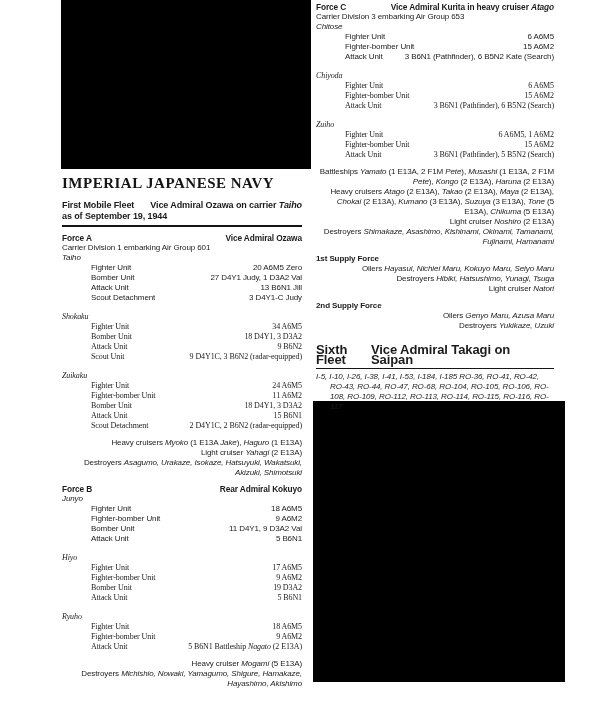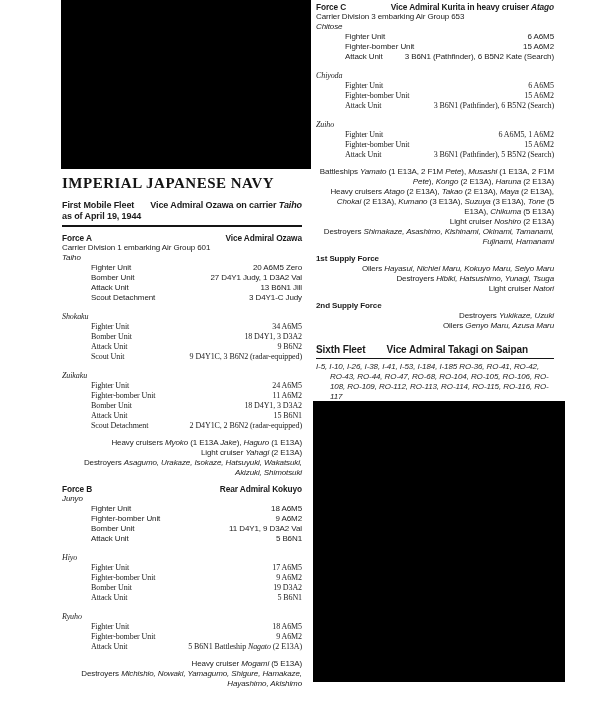--- a/index.html
+++ b/index.html
@@ -30,21 +30,21 @@
   .ship { margin-top:9px;font-family:Liberation Serif, serif; }
   .ship-name { font-style:italic; }
   .urow { display:flex; justify-content:space-between; padding-left:13px; }
   .ul { white-space:nowrap;padding-left:16px; }
   .uv { white-space:nowrap; }
   .notes { margin-top:7px; }
   .note { margin:0; padding-left:13px; text-indent:-13px;text-align:right; }
   .sect { margin-top:7px; }
   .sect-head { font-weight:bold; }
   .sixth { margin-top:14px; }
-  .sixth-head { display:flex; font-weight:bold; font-size:10px;
+  .sixth-head { display:flex; font-weight:bold; font-size:13px;
     border-bottom:1.6px solid #151515; padding-bottom:3px; }
   .sixth-cmd { margin-left:auto; margin-right:26px; }
   .subs { margin:3px 0 0 0; padding-left:14px; text-indent:-14px; font-style:italic; }
   i { font-style:italic; }
 </style>
 </head>
 <body>
 
 <div class="page">
 
@@ -52,21 +52,21 @@
   <div class="photo photo-bottom"></div>
 
   <div class="col col-left">
     <h1 class="title">IMPERIAL JAPANESE NAVY</h1>
 
     <div class="fleet-head">
       <div class="fleet-row1">
         <span>First Mobile Fleet</span>
         <span>Vice Admiral Ozawa on carrier <i>Taiho</i></span>
       </div>
-      <div>as of April 19, 1944</div>
+      <div>as of September 19, 1944</div>
     </div>
     <hr class="rule">
 
     <section class="force">
       <div class="force-head">
         <span>Force A</span>
         <span>Vice Admiral Ozawa</span>
       </div>
       <div>Carrier Division 1 embarking Air Group 601</div>
 
@@ -277,22 +277,22 @@
 
     <section class="sect">
       <div class="sect-head">1st Supply Force</div>
       <p class="note">Oilers <i>Hayasui, Nichiei Maru, Kokuyo Maru, Seiyo Maru</i></p>
       <p class="note">Destroyers <i>Hibiki, Hatsushimo, Yunagi, Tsuga</i></p>
       <p class="note">Light cruiser <i>Natori</i></p>
     </section>
 
     <section class="sect">
       <div class="sect-head">2nd Supply Force</div>
+      <p class="note">Oilers <i>Genyo Maru, Azusa Maru</i></p>
       <p class="note">Destroyers <i>Yukikaze, Uzuki</i></p>
-      <p class="note">Oilers <i>Genyo Maru, Azusa Maru</i></p>
     </section>
 
     <section class="sixth">
       <div class="sixth-head">
         <span>Sixth Fleet</span>
         <span class="sixth-cmd">Vice Admiral Takagi on Saipan</span>
       </div>
       <p class="subs">I-5, I-10, I-26, I-38, I-41, I-53, I-184, I-185 RO-36, RO-41, RO-42, RO-43, RO-44, RO-47, RO-68, RO-104, RO-105, RO-106, RO-108, RO-109, RO-112, RO-113, RO-114, RO-115, RO-116, RO-117</p>
     </section>
   </div>

